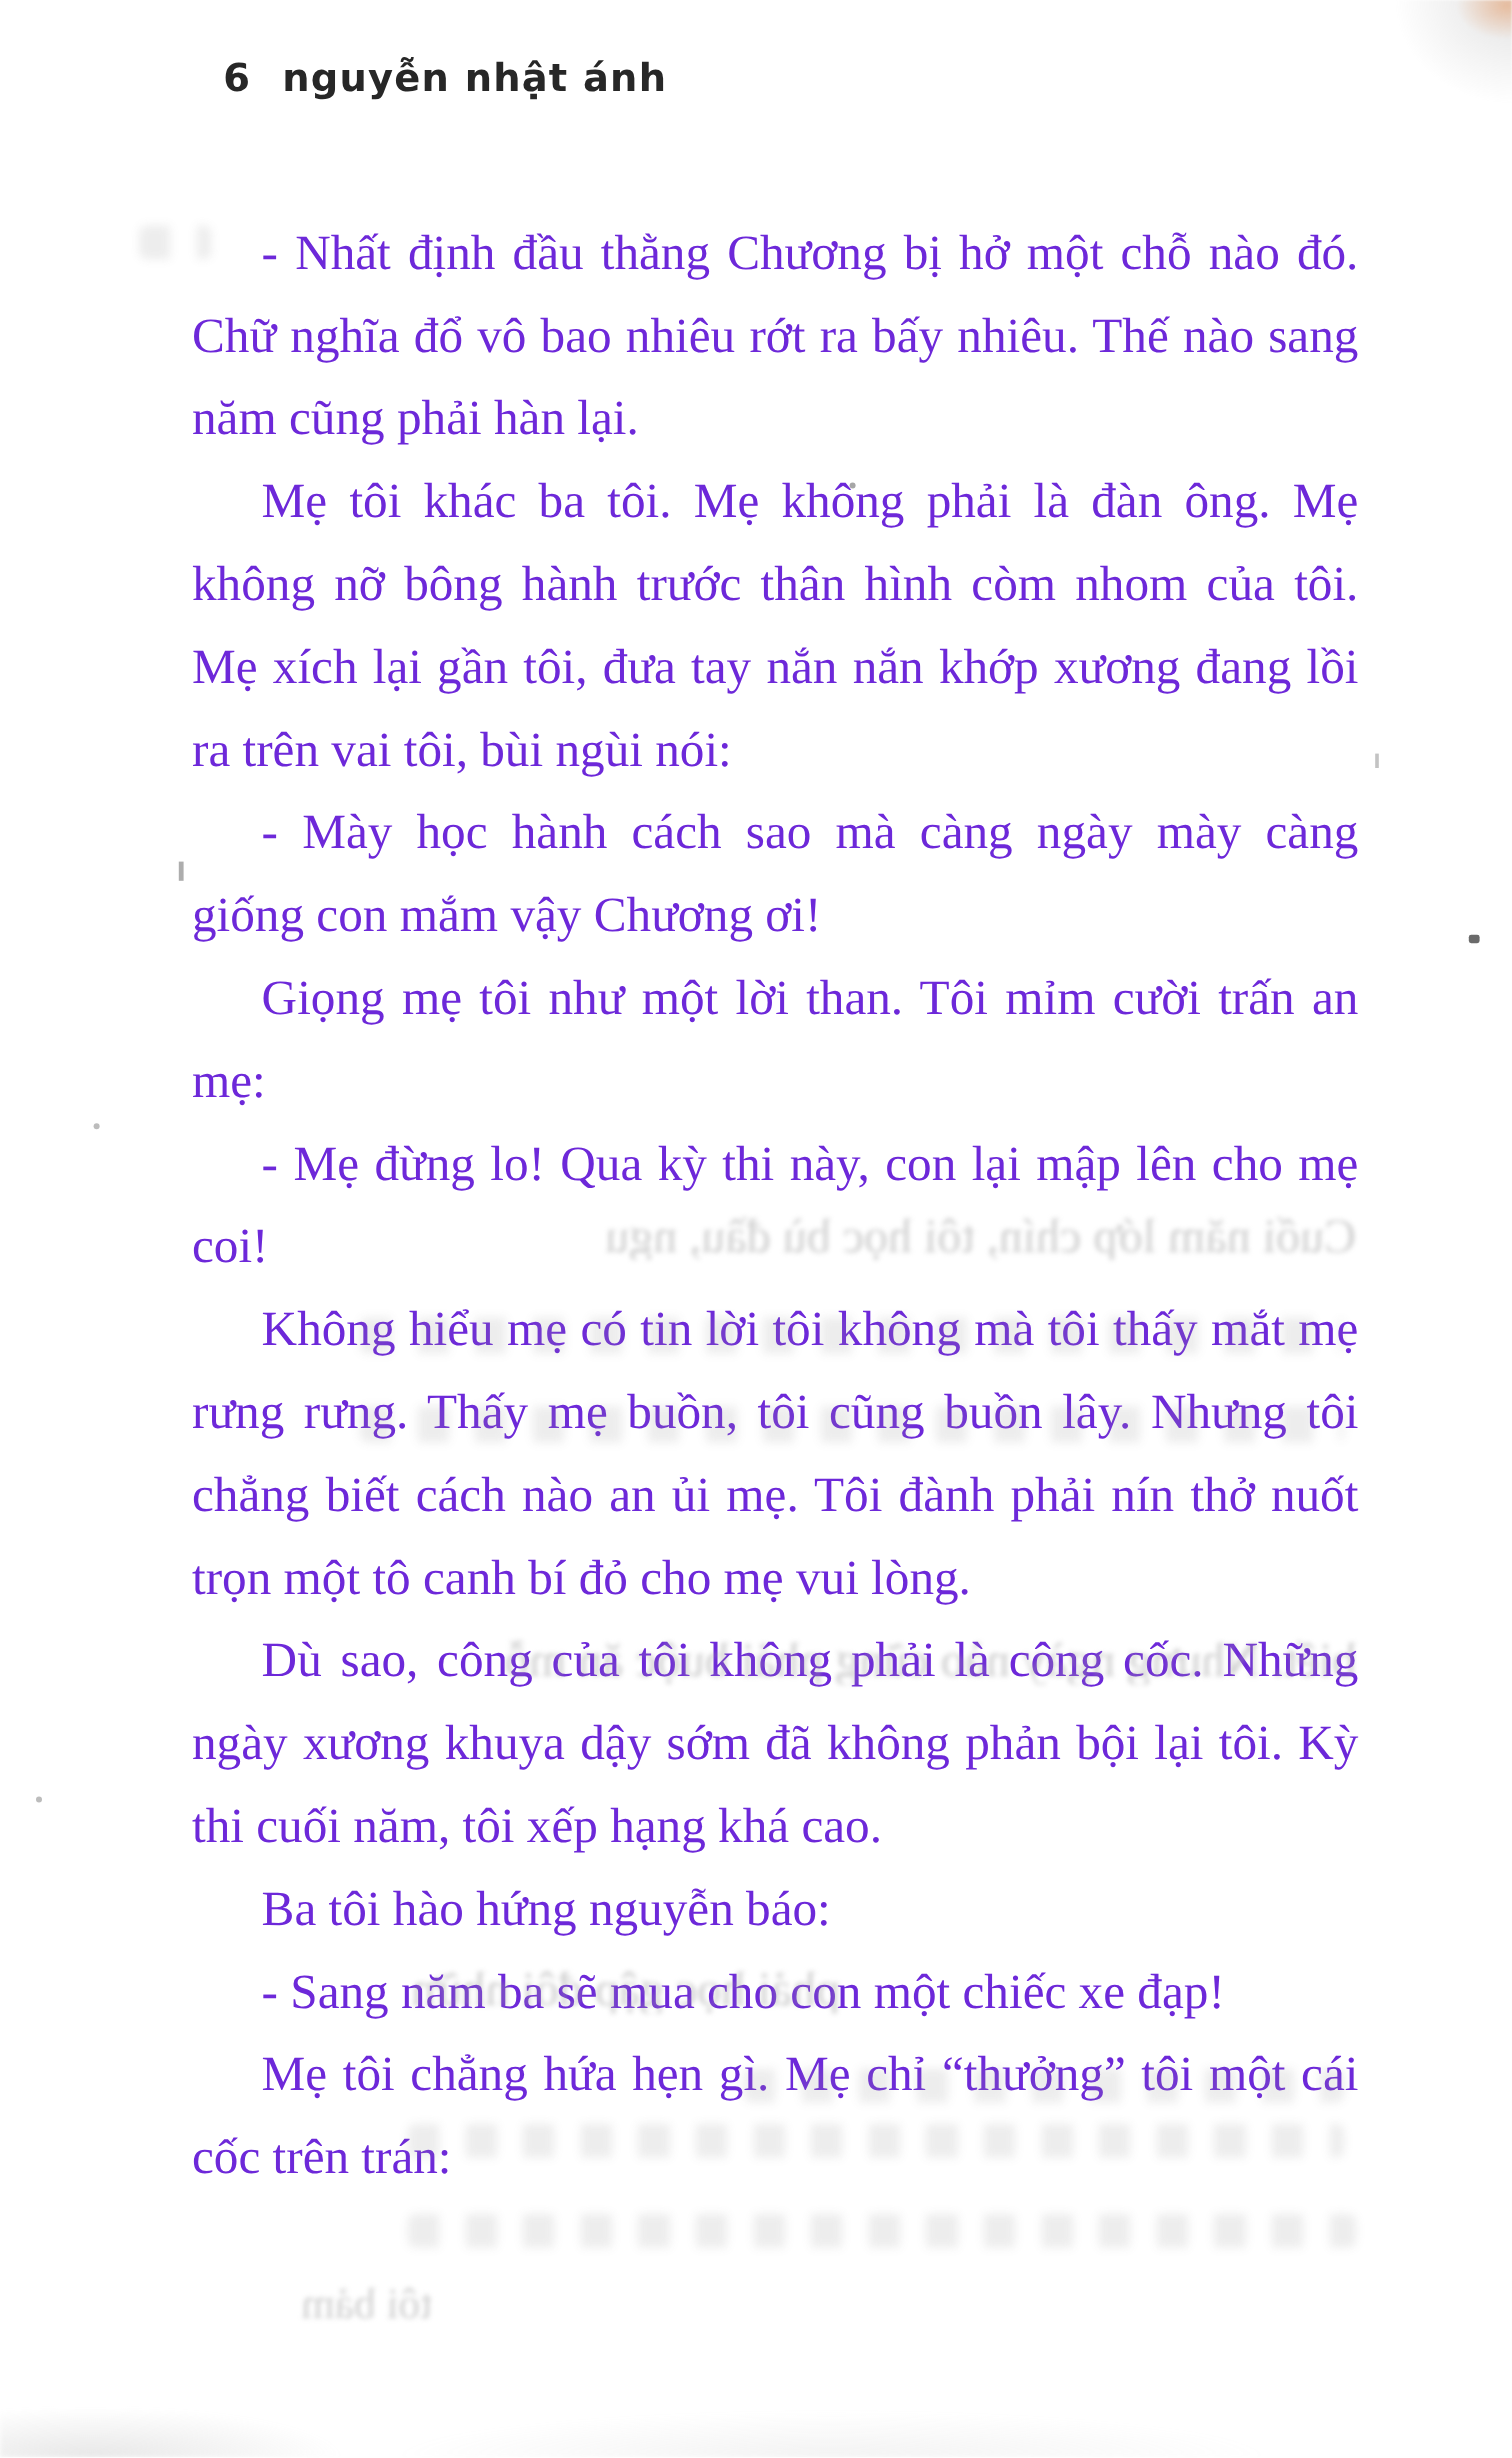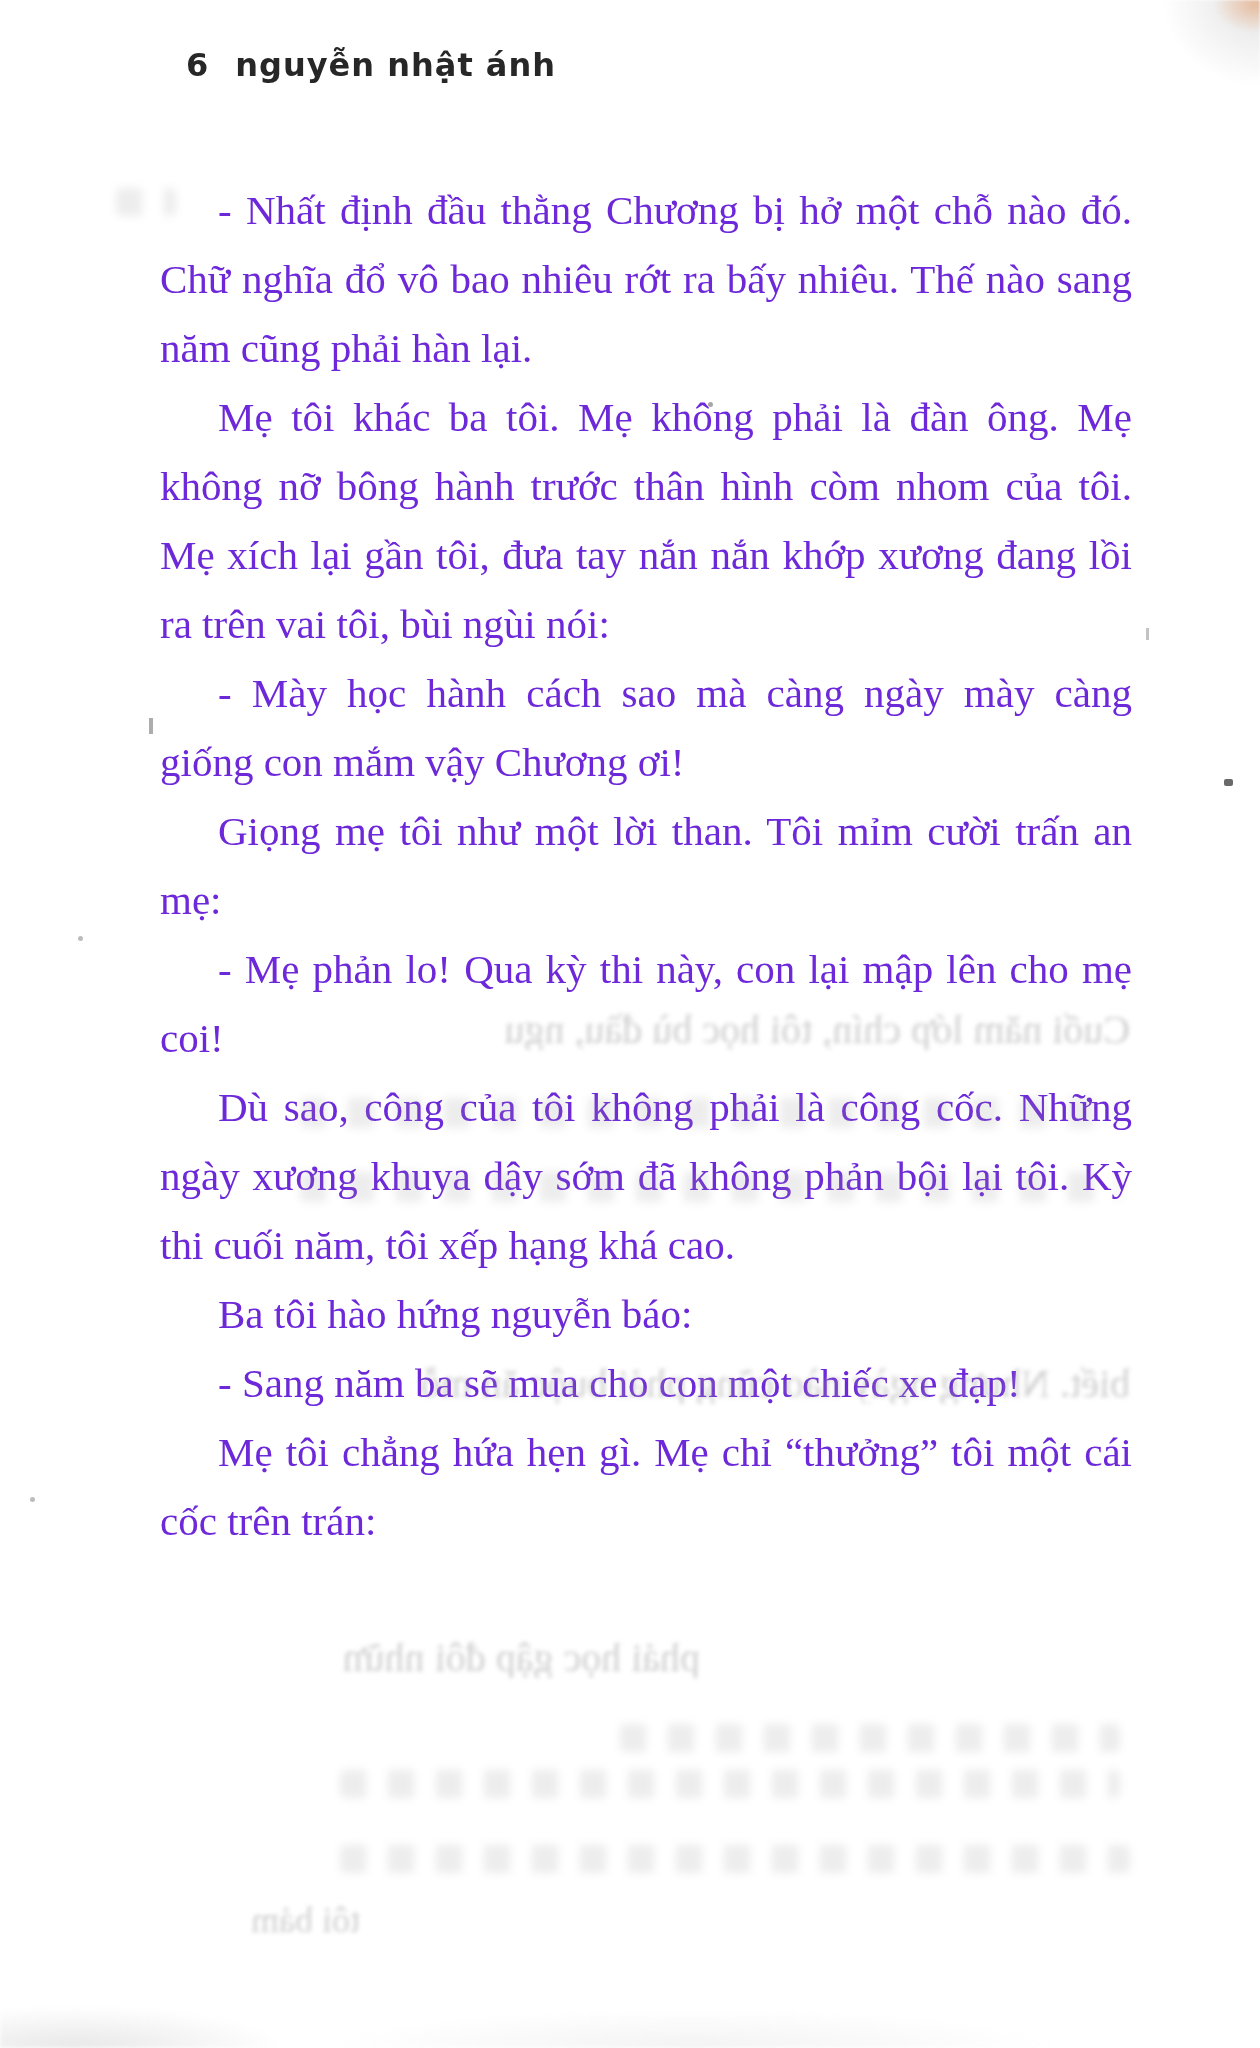--- a/index.html
+++ b/index.html
@@ -82,21 +82,22 @@
   <header class="running-head">
     <span>6</span>
     <span>nguyễn nhật ánh</span>
   </header>
 
   <main class="text-block">
     <p class="para">- Nhất định đầu thằng Chương bị hở một chỗ nào đó. Chữ nghĩa đổ vô bao nhiêu rớt ra bấy nhiêu. Thế nào sang năm cũng phải hàn lại.</p>
     <p class="para">Mẹ tôi khác ba tôi. Mẹ không phải là đàn ông. Mẹ không nỡ bông hành trước thân hình còm nhom của tôi. Mẹ xích lại gần tôi, đưa tay nắn nắn khớp xương đang lồi ra trên vai tôi, bùi ngùi nói:</p>
     <p class="para">- Mày học hành cách sao mà càng ngày mày càng giống con mắm vậy Chương ơi!</p>
     <p class="para">Giọng mẹ tôi như một lời than. Tôi mỉm cười trấn an mẹ:</p>
-    <p class="para">- Mẹ phản lo! Qua kỳ thi này, con lại mập lên cho mẹ coi!</p>
+    <p class="para">- Mẹ đừng lo! Qua kỳ thi này, con lại mập lên cho mẹ coi!</p>
+    <p class="para">Không hiểu mẹ có tin lời tôi không mà tôi thấy mắt mẹ rưng rưng. Thấy mẹ buồn, tôi cũng buồn lây. Nhưng tôi chẳng biết cách nào an ủi mẹ. Tôi đành phải nín thở nuốt trọn một tô canh bí đỏ cho mẹ vui lòng.</p>
     <p class="para">Dù sao, công của tôi không phải là công cốc. Những ngày xương khuya dậy sớm đã không phản bội lại tôi. Kỳ thi cuối năm, tôi xếp hạng khá cao.</p>
     <p class="para">Ba tôi hào hứng nguyễn báo:</p>
     <p class="para">- Sang năm ba sẽ mua cho con một chiếc xe đạp!</p>
     <p class="para">Mẹ tôi chẳng hứa hẹn gì. Mẹ chỉ “thưởng” tôi một cái cốc trên trán:</p>
   </main>
 
   <div class="ghost ghost-1">Cuối năm lớp chín, tôi học bù đầu, ngu</div>
   <div class="ghost ghost-2">biết. Nhưng ngày nào cũng phải buộc ăn mỗ</div>
   <div class="ghost ghost-3">phải học gập đôi nhữn</div>
   <div class="ghost ghost-4">tôi bảm</div>

